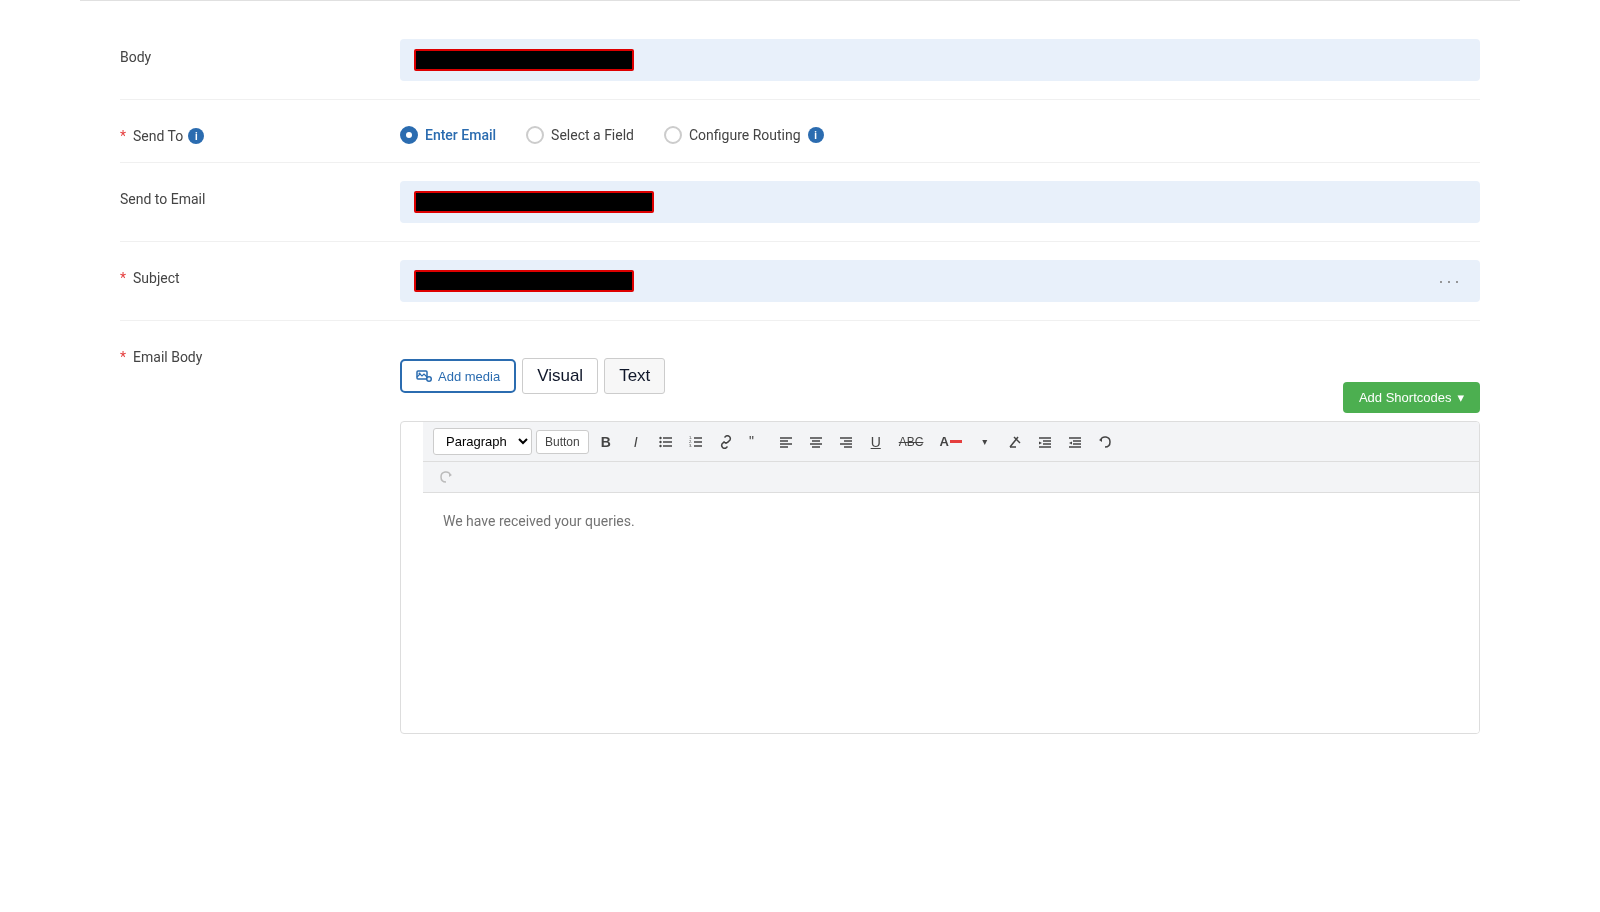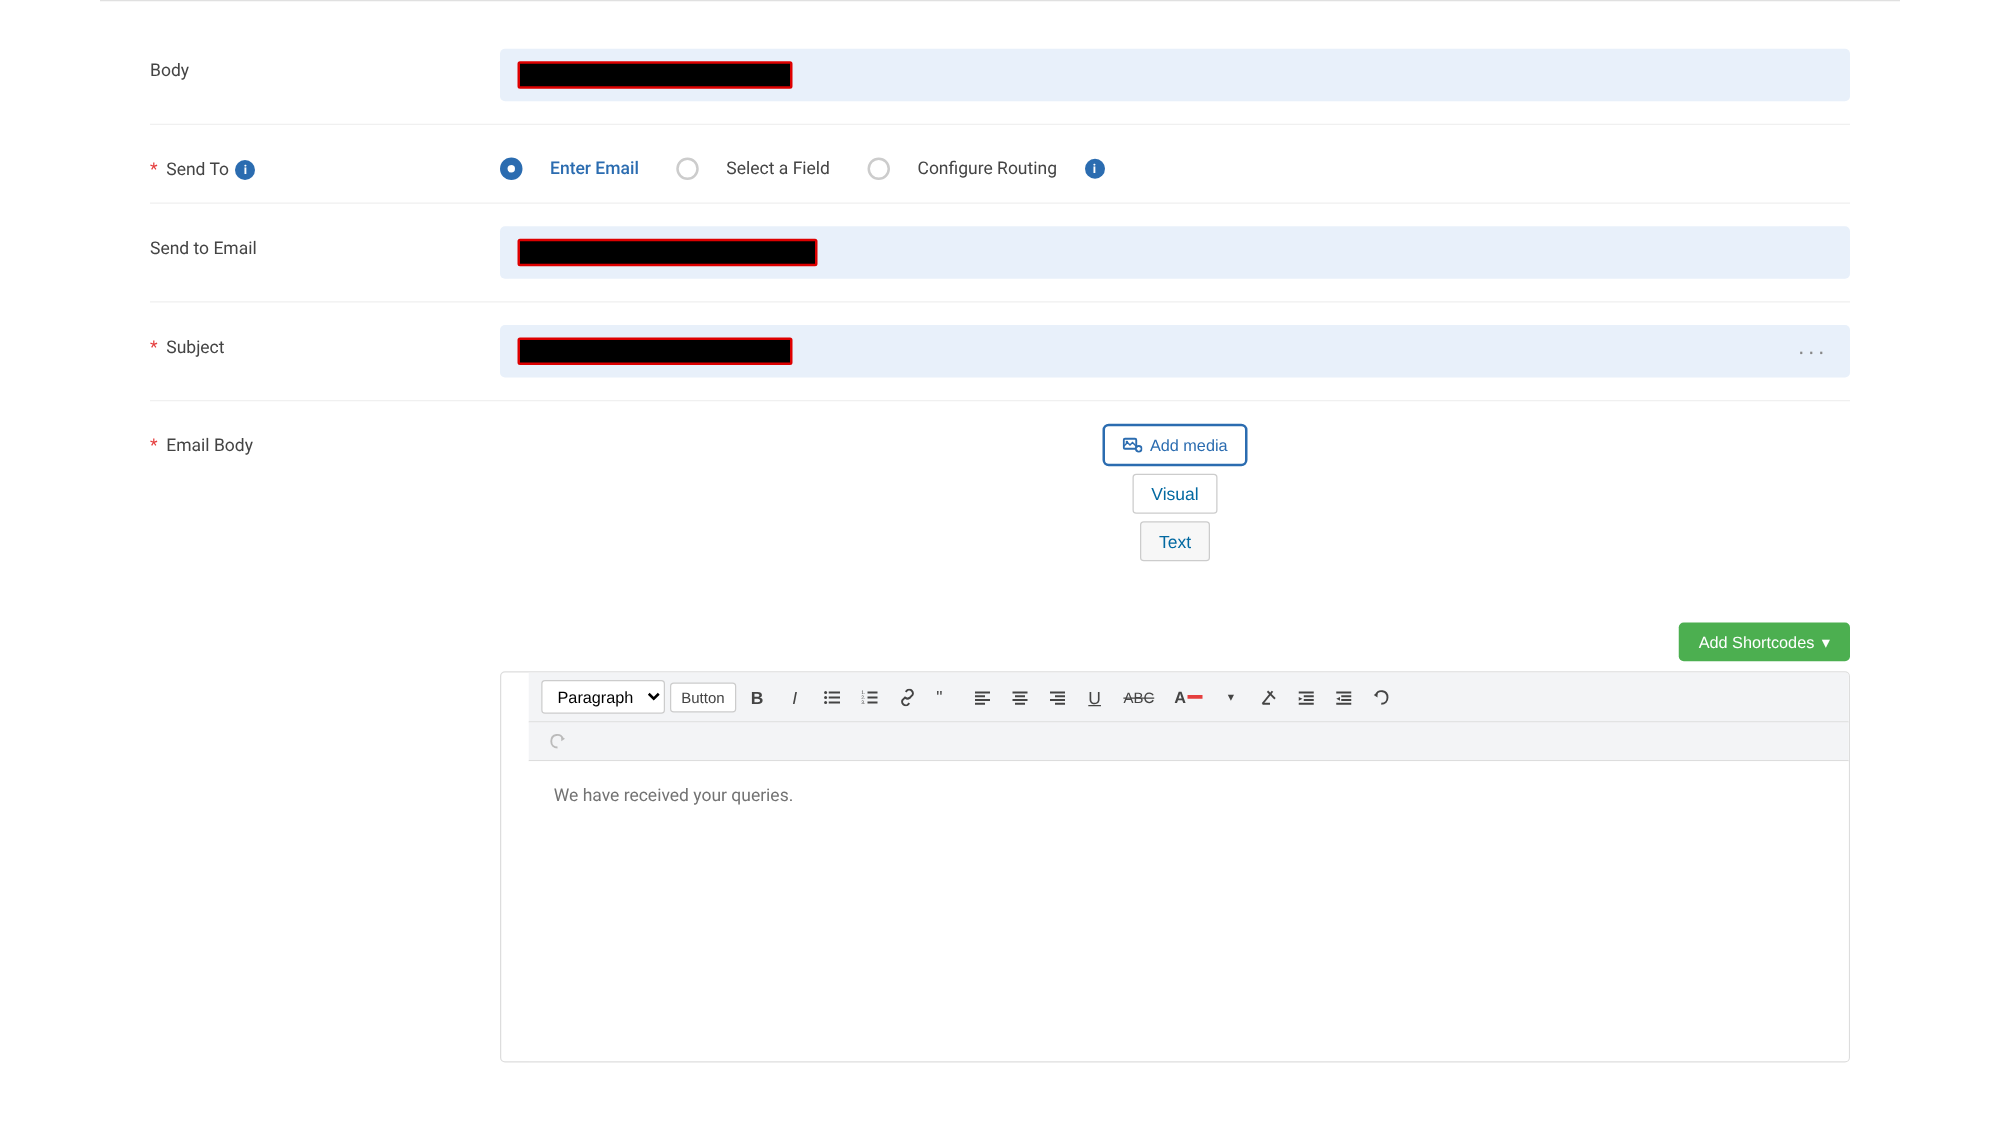--- a/index.html
+++ b/index.html
@@ -55,21 +55,21 @@
     
     .radio-options {
       display: flex;
       align-items: center;
       gap: 30px;
       padding-top: 8px;
     }
     .radio-option {
       display: flex;
       align-items: center;
-      gap: 22px;
+      gap: 7px;
       cursor: pointer;
     }
     .radio-circle {
       width: 18px;
       height: 18px;
       border-radius: 50%;
       border: 2px solid #ccc;
       display: flex;
       align-items: center;
       justify-content: center;
@@ -146,42 +146,41 @@
       color: #888;
       letter-spacing: 2px;
       padding: 0 4px;
     }
     .email-body-tools {
       display: flex;
       align-items: center;
       gap: 6px;
       margin-bottom: 8px;
       flex-wrap: wrap;
-      flex-direction: column;
     }
     .add-media-btn {
       display: flex;
       align-items: center;
       gap: 6px;
       padding: 7px 14px;
       border: 2px solid #2b6cb0;
       border-radius: 5px;
       background: #fff;
       color: #2b6cb0;
       font-size: 13px;
       font-weight: 500;
       cursor: pointer;
     }
     .view-tab {
       padding: 7px 14px;
       border: 1px solid #ccc;
       background: #f7f7f7;
-      font-size: 14px;
-      cursor: pointer;
-      color: #0369a1;
+      font-size: 17px;
+      cursor: pointer;
+      color: #0f172a;
       border-radius: 3px;
     }
     .view-tab.active {
       background: #fff;
     }
     .add-shortcodes-btn {
       margin-left: auto;
       display: flex;
       align-items: flex-end;
       gap: 6px;

